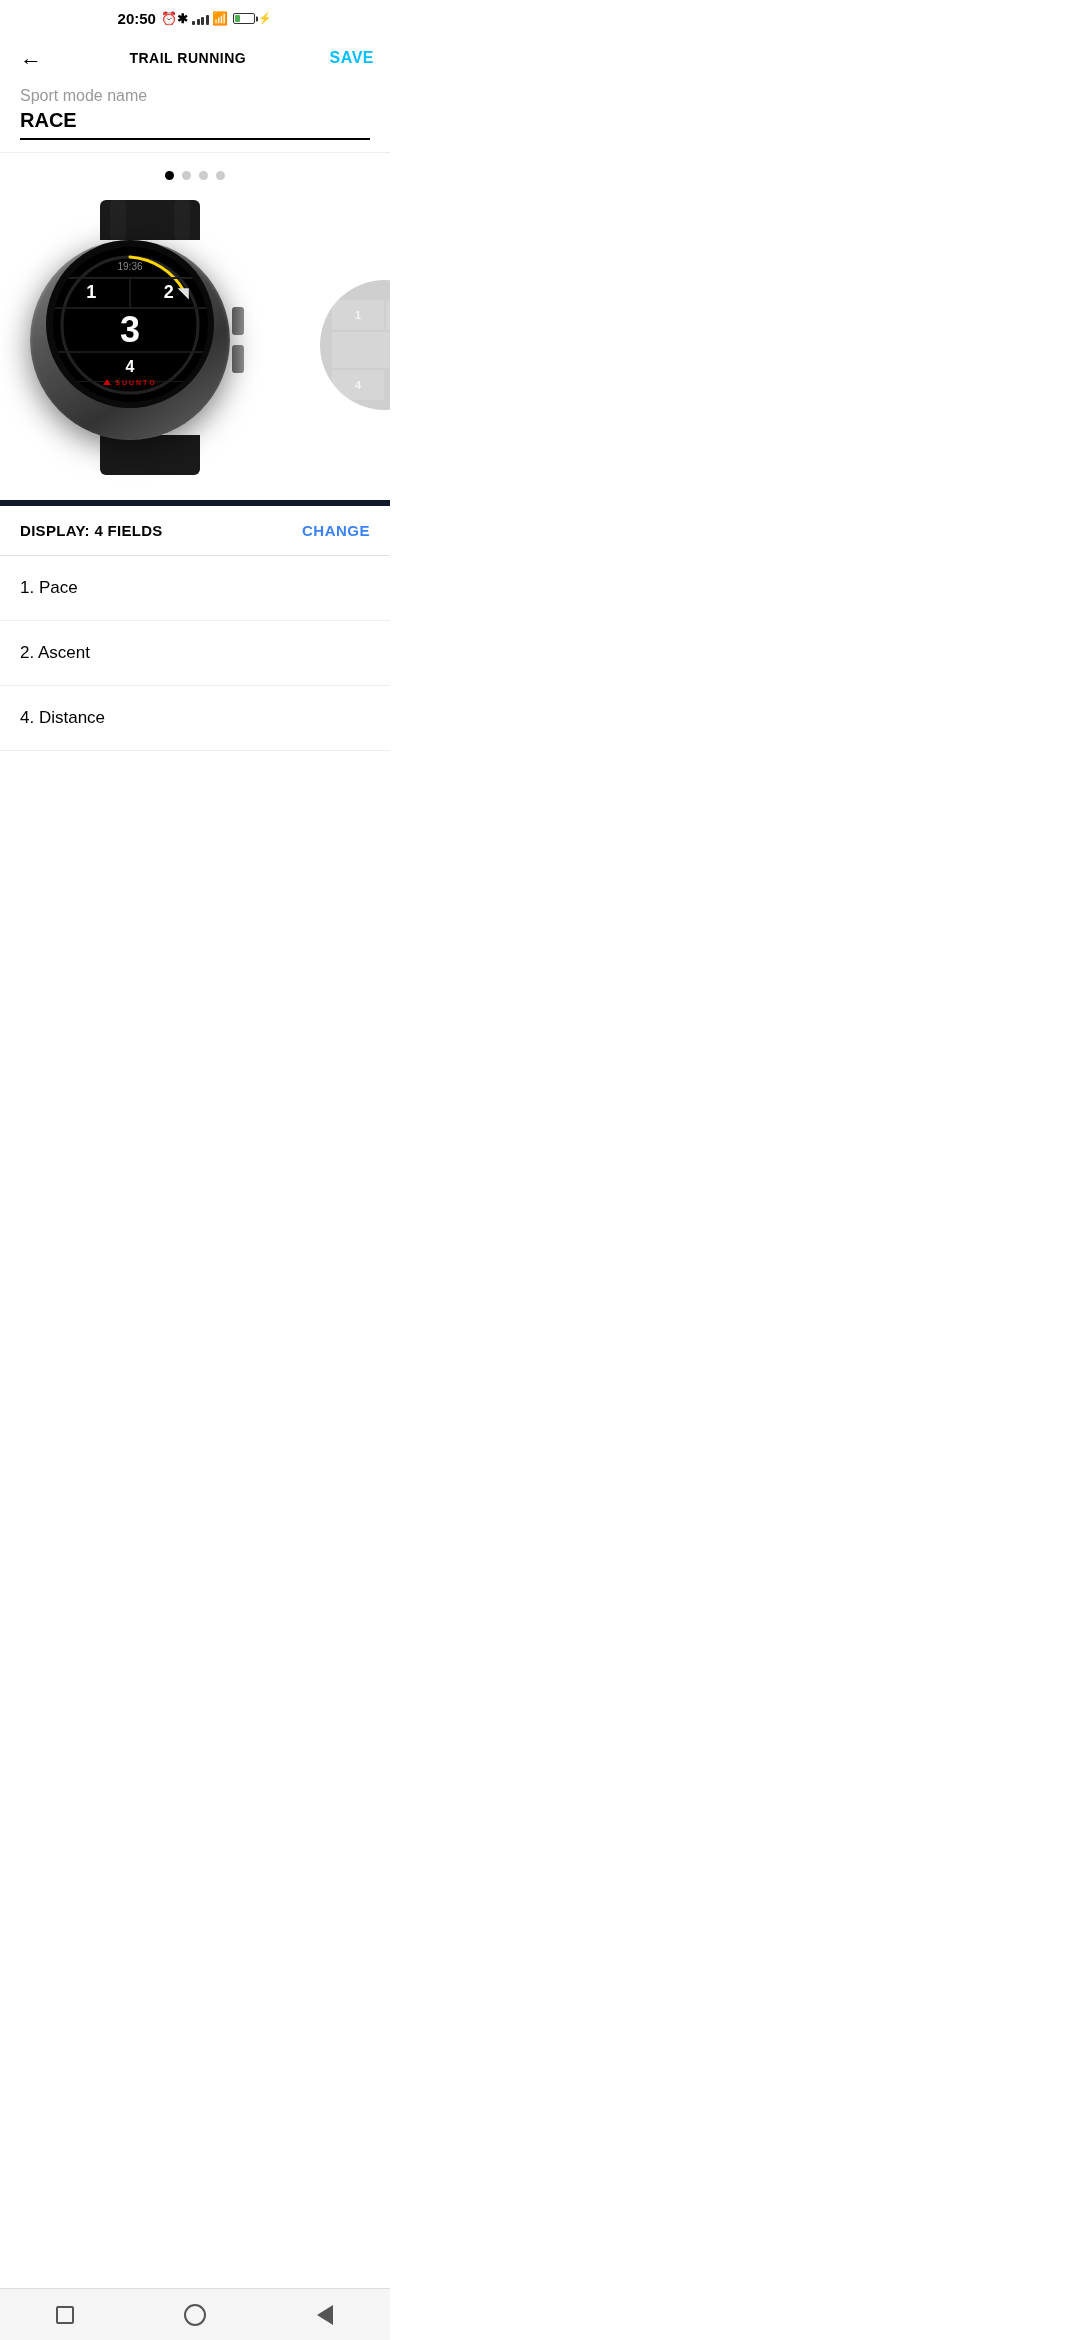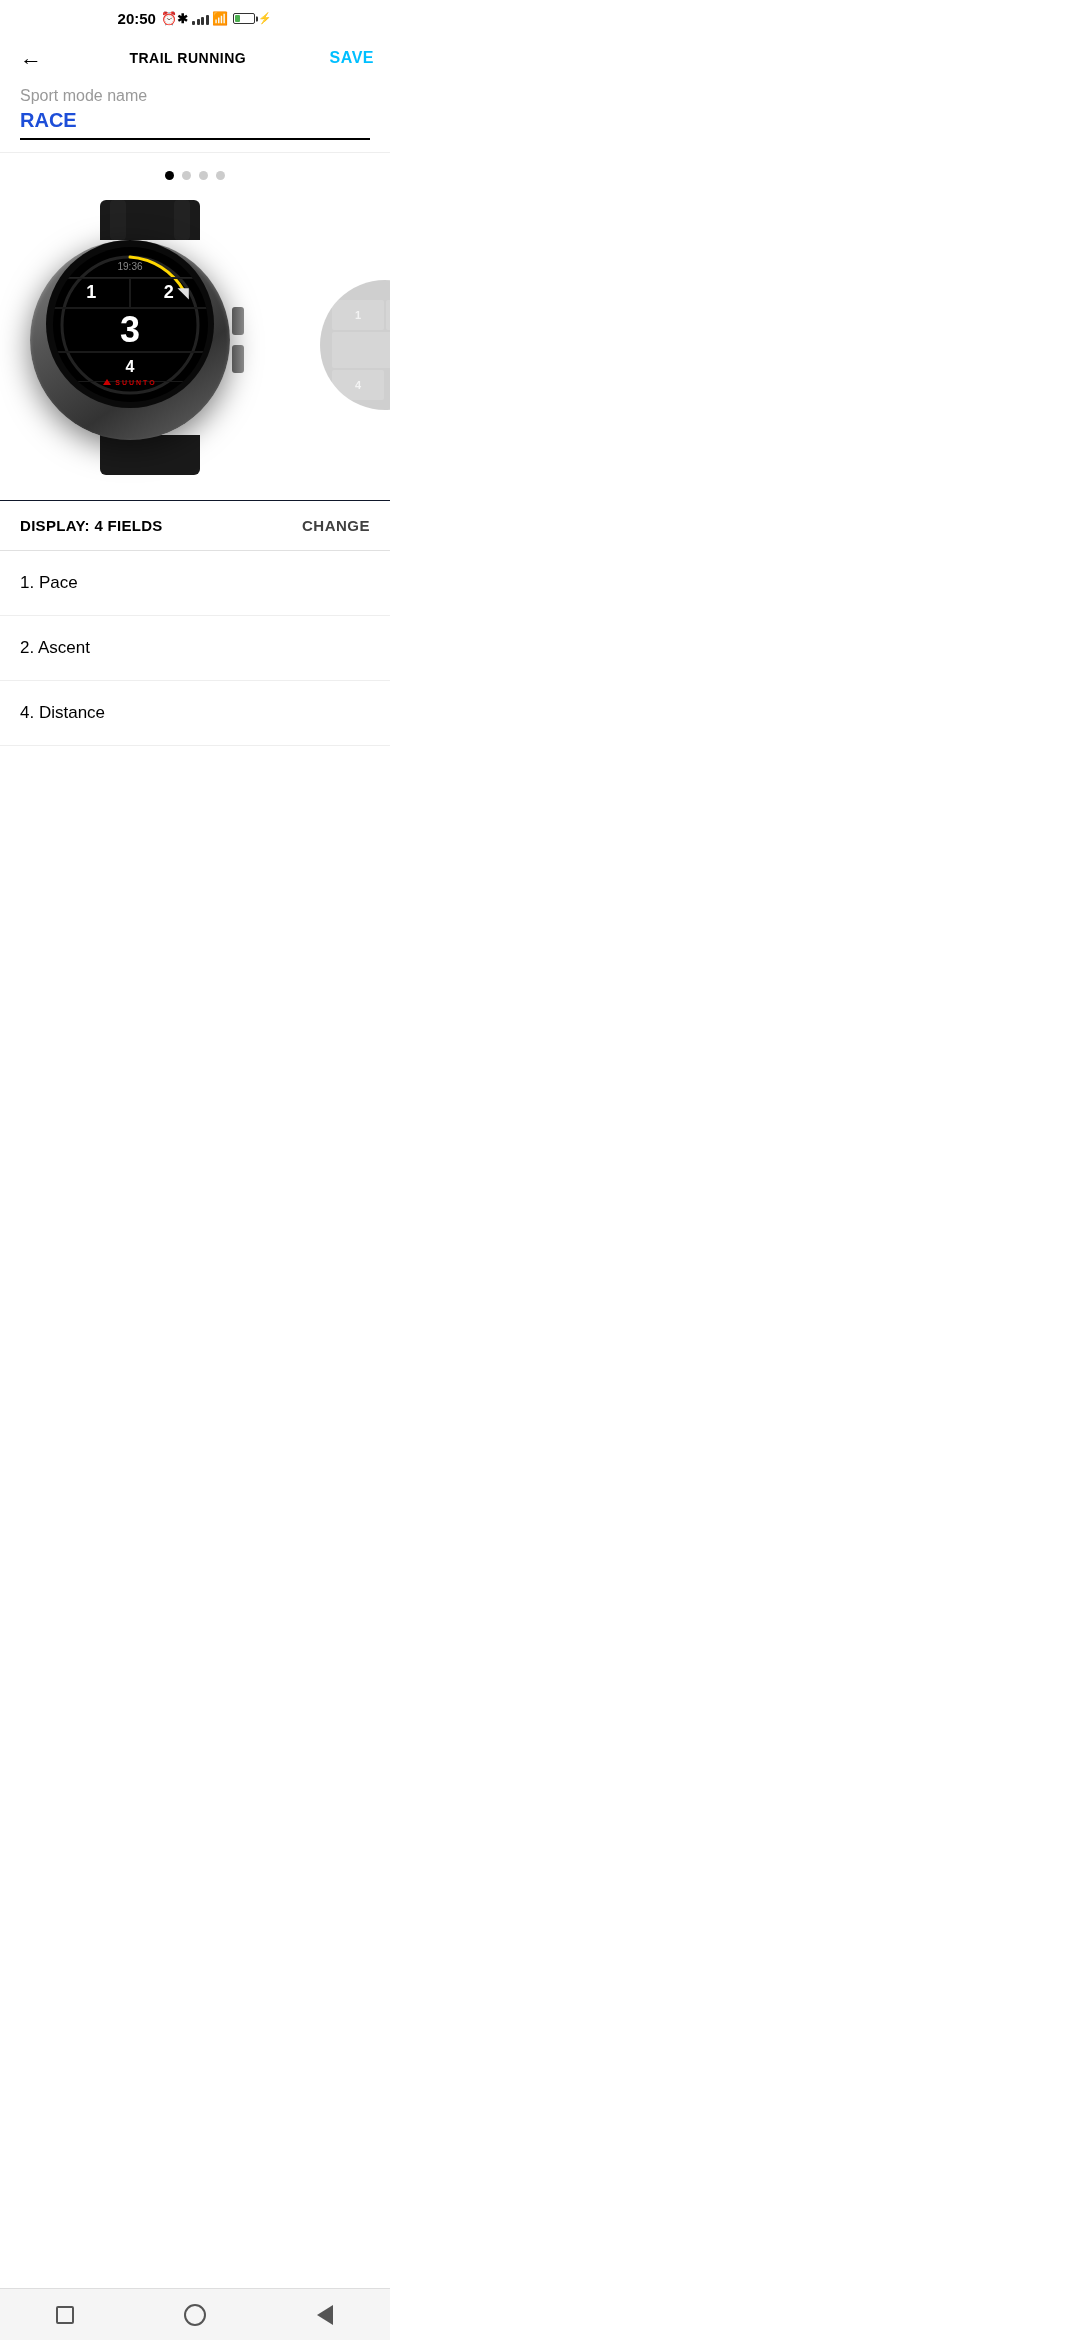--- a/index.html
+++ b/index.html
@@ -105,21 +105,21 @@
       border-bottom: 1px solid #eee;
     }
     .sport-mode-label {
       font-size: 16px;
       color: #999;
       margin-bottom: 4px;
     }
     .sport-mode-value {
       font-size: 20px;
       font-weight: 600;
-      color: #1d4ed8;
+      color: #000000;
       padding-bottom: 6px;
       border-bottom: 2px solid #000;
       display: block;
     }
 
     
     .page-dots {
       display: flex;
       justify-content: center;
       gap: 8px;
@@ -343,30 +343,30 @@
     .ghost-field.large {
       grid-column: 1 / 3;
     }
 
     
     .display-section {
       display: flex;
       justify-content: space-between;
       align-items: center;
       padding: 16px 20px;
-      border-top: 1px solid #0f172a;
+      border-top: 6px solid #0f172a;
       border-bottom: 1px solid #e0e0e0;
     }
     .display-label {
       font-weight: 700;
       font-size: 15px;
       letter-spacing: 0.3px;
     }
     .change-btn {
-      color: #404040;
+      color: #3b82f6;
       font-weight: 600;
       font-size: 15px;
       cursor: pointer;
       letter-spacing: 0.5px;
     }
 
     
     .fields-list { }
     .field-item {
       padding: 22px 20px;

